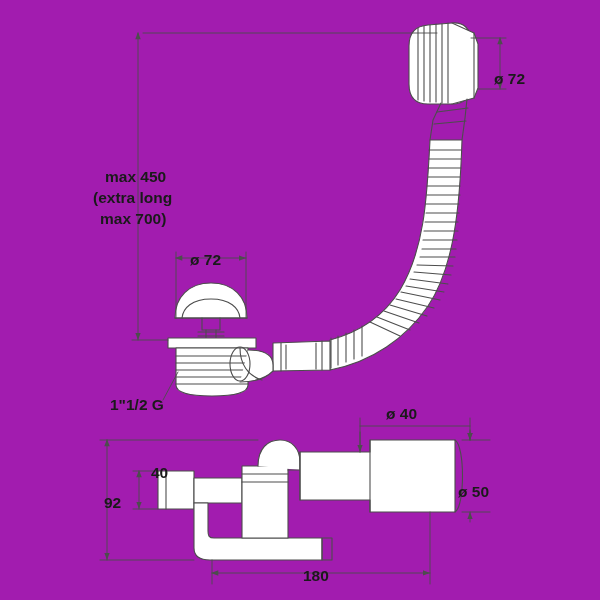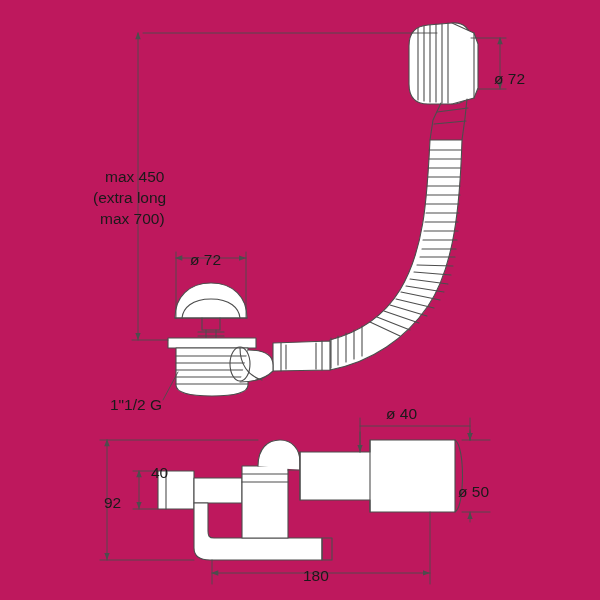--- a/index.html
+++ b/index.html
@@ -10,21 +10,22 @@
   body {
     width: 600px;
     height: 600px;
     font-family: "Liberation Sans", sans-serif;
     overflow: hidden;
   }
   #stage {
     position: relative;
     width: 600px;
     height: 600px;
-    background: #be185d;
+    background: #a21caf;
+    font-weight: bold;
   }
   svg#drawing {
     position: absolute;
     left: 0;
     top: 0;
     width: 600px;
     height: 600px;
   }
   .lbl {
     font-family: "Liberation Sans", sans-serif;

